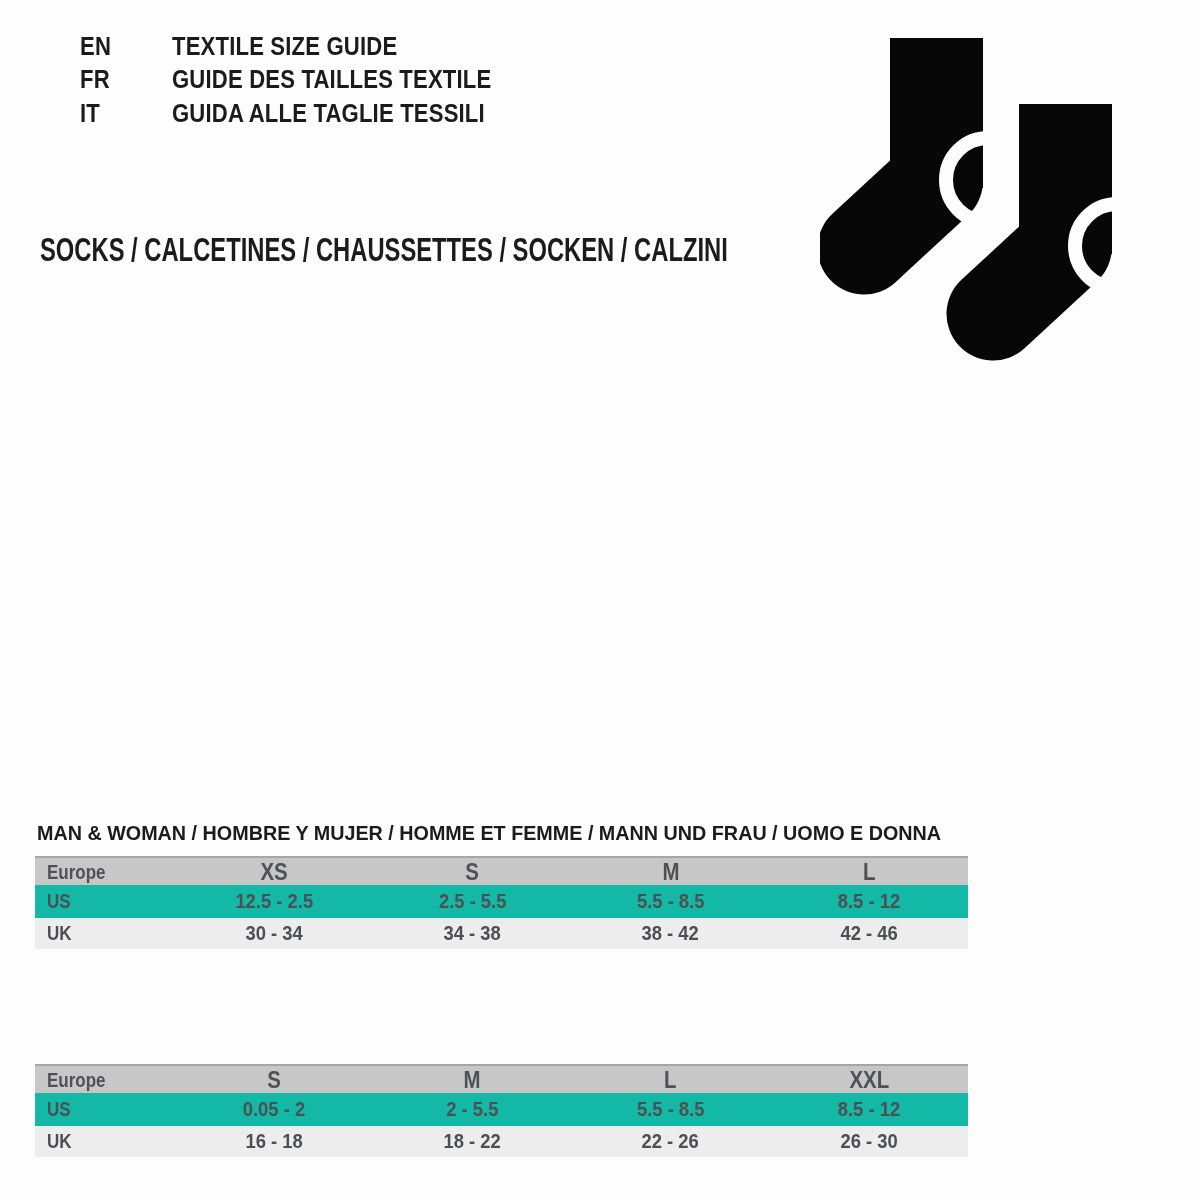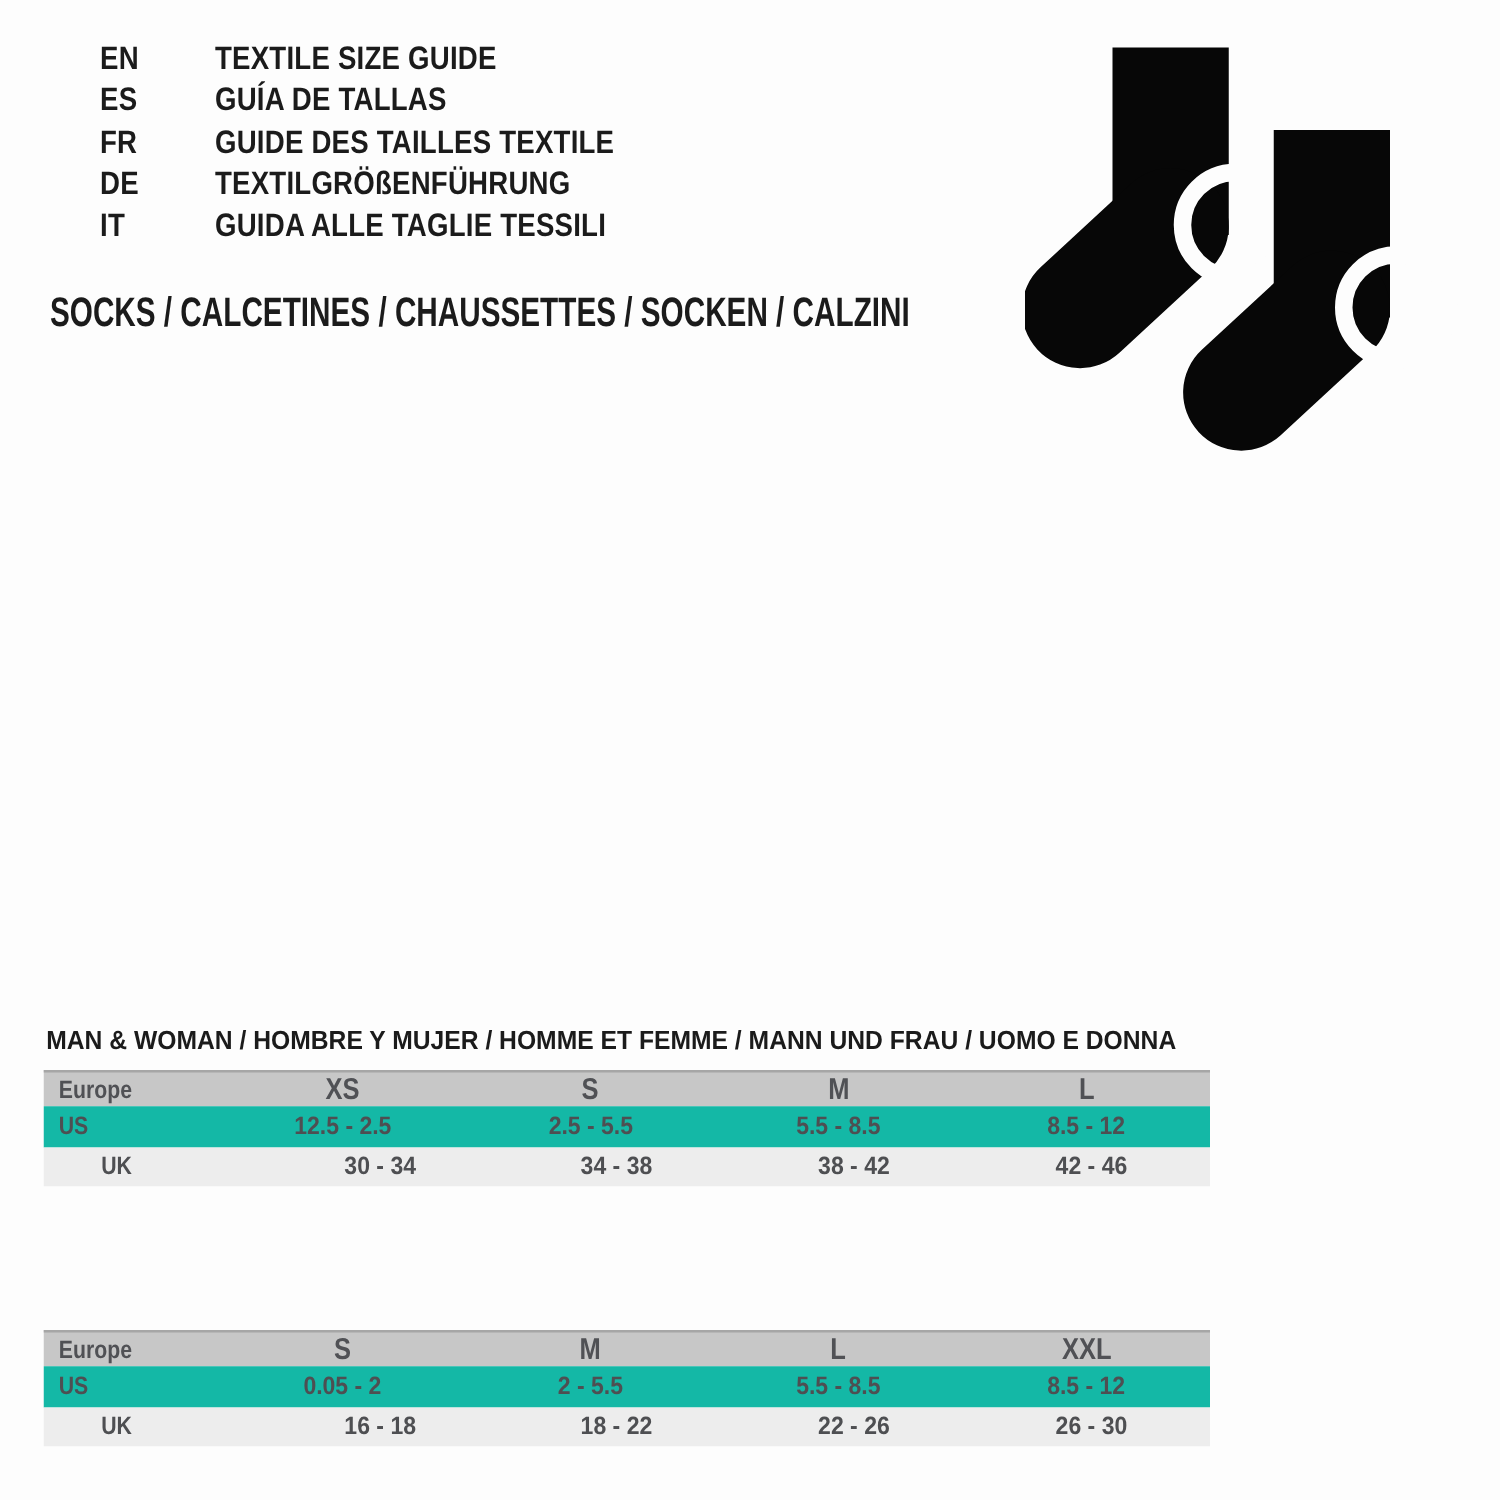--- a/index.html
+++ b/index.html
@@ -25,46 +25,38 @@
   .socks-line { position:absolute; left:40px; top:233px; font-size:33px; line-height:33px; }
 
   .sock-svg { position:absolute; left:820px; top:30px; }
 
   
   .table-title { position:absolute; left:37px; font-size:21px; line-height:21px; }
   .size-table { position:absolute; left:35px; width:933px; color:#4e4f52; }
   .t-row { display:grid; grid-template-columns:140px repeat(4, 1fr); align-items:center; }
   .t-head { height:29px; background:#c7c7c7; border-top:2px solid #a6a6a6; box-sizing:border-box; font-size:20px; color:#505155; }
   .t-data-us { height:33px; background:#14b8a6; }
-  .t-data-uk { height:31px; background:#ededed;padding-left:34px; }
+  .t-data-uk { height:31px; background:#ededed; }
   .t-cell-first { padding-left:12px; font-size:20px; }
   .t-cell { text-align:center; font-size:24px; }
   .t-cell-val { text-align:center; font-size:20px; }
 </style>
 </head>
 <body>
 
 <div id="canvas">
 
   <div class="lang-block">
     <div class="lang-row">
         <span class="lang-code"><span class="cx">EN</span></span>
         <span class="cx">TEXTILE SIZE GUIDE</span>
       </div>
     <div class="lang-row">
-        <span class="lang-code"><span class="cx">ES</span></span>
-        <span class="cx">GUÍA DE TALLAS</span>
-      </div>
-    <div class="lang-row">
         <span class="lang-code"><span class="cx">FR</span></span>
         <span class="cx">GUIDE DES TAILLES TEXTILE</span>
-      </div>
-    <div class="lang-row">
-        <span class="lang-code"><span class="cx">DE</span></span>
-        <span class="cx">TEXTILGRÖßENFÜHRUNG</span>
       </div>
     <div class="lang-row">
         <span class="lang-code"><span class="cx">IT</span></span>
         <span class="cx">GUIDA ALLE TAGLIE TESSILI</span>
       </div>
   </div>
 
   <div class="socks-line">
     <span class="cx-socks">SOCKS / CALCETINES / CHAUSSETTES / SOCKEN / CALZINI</span>
   </div>

